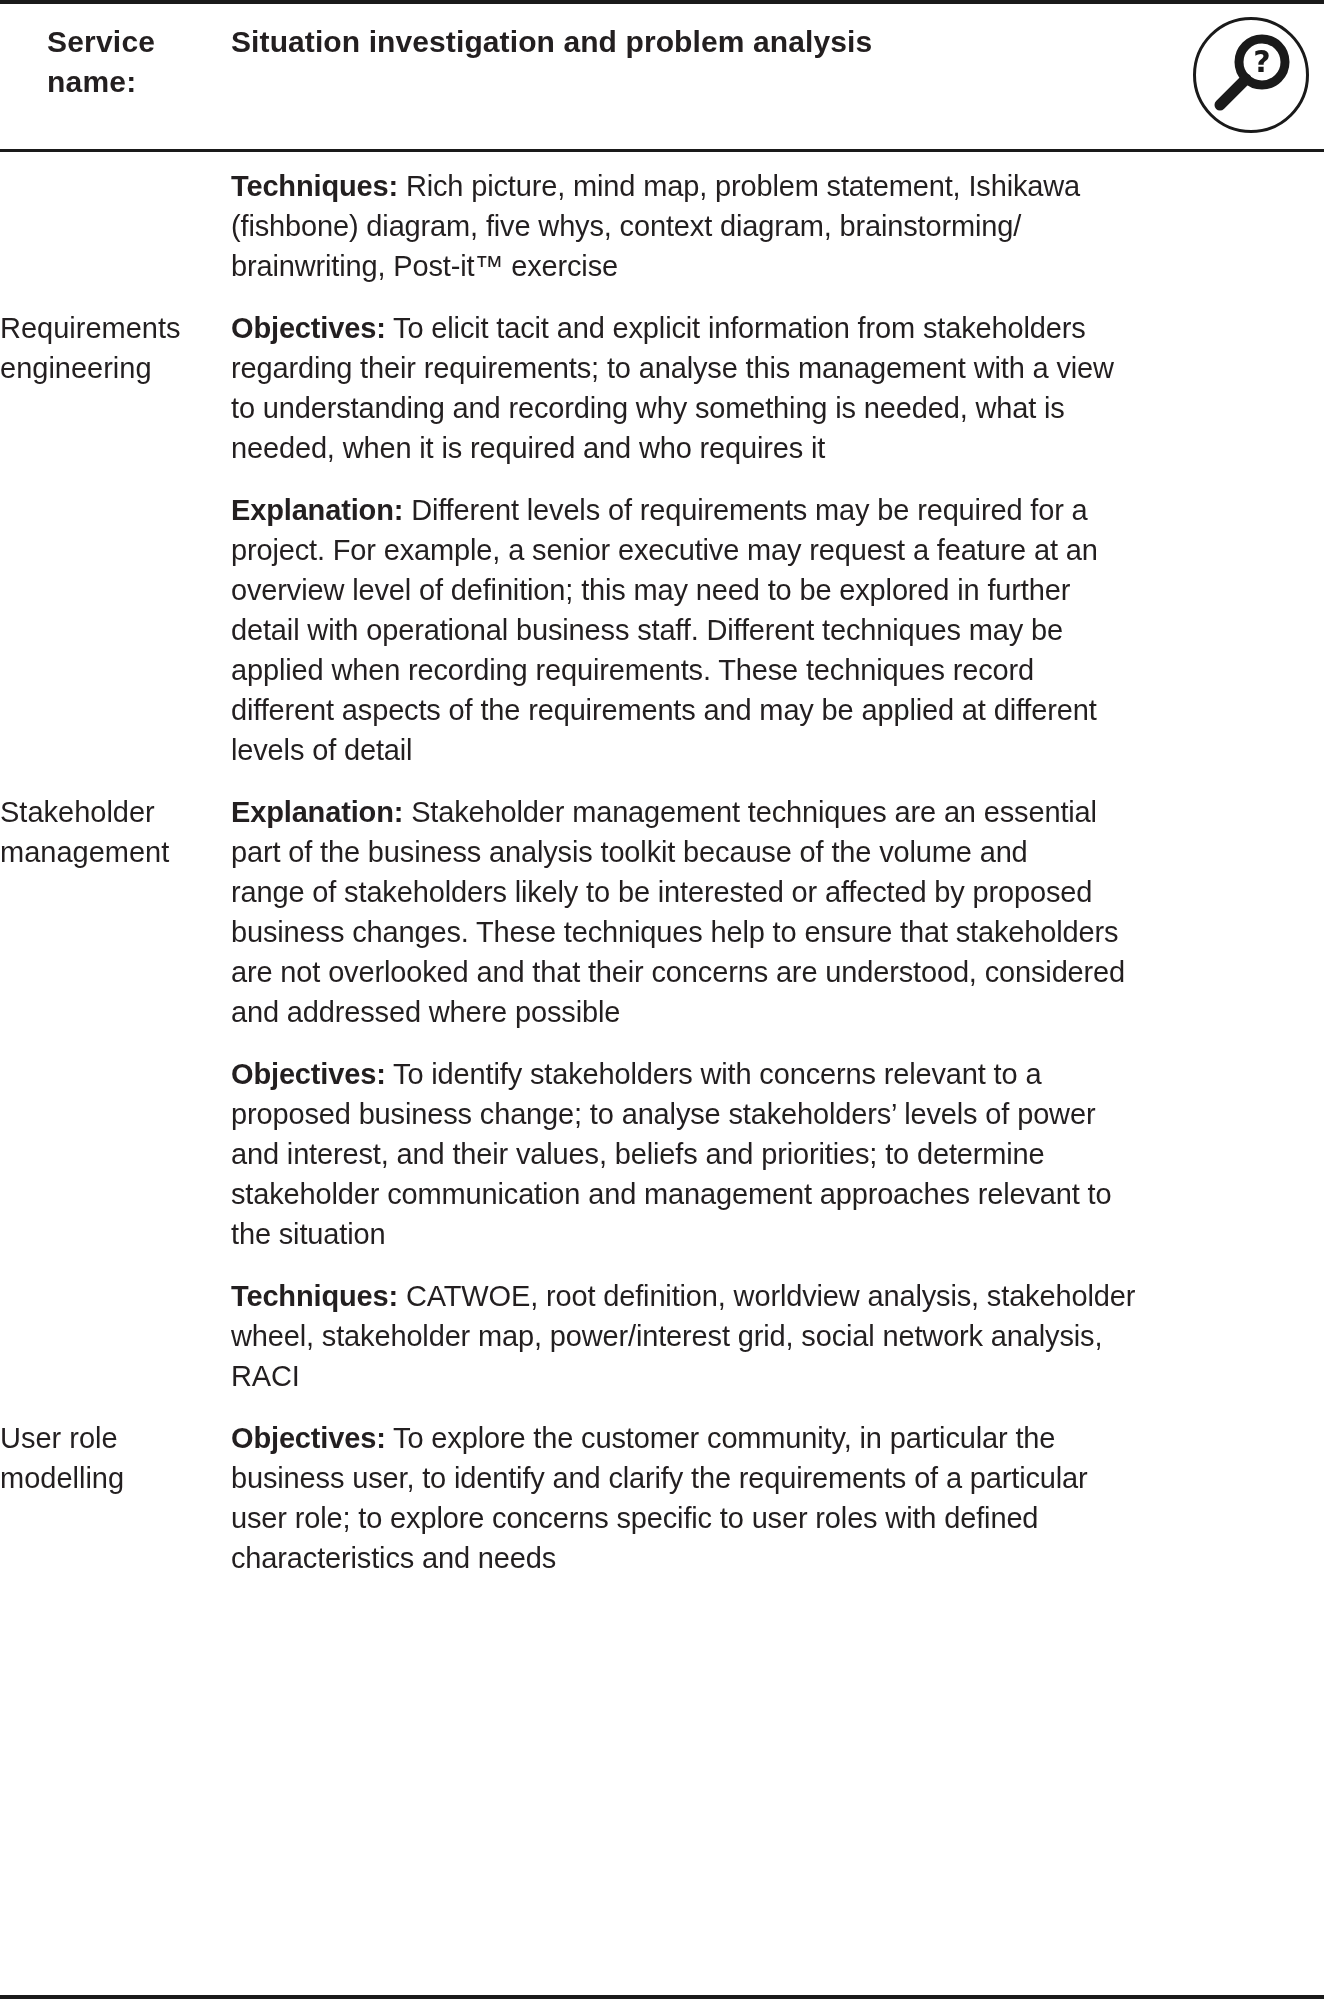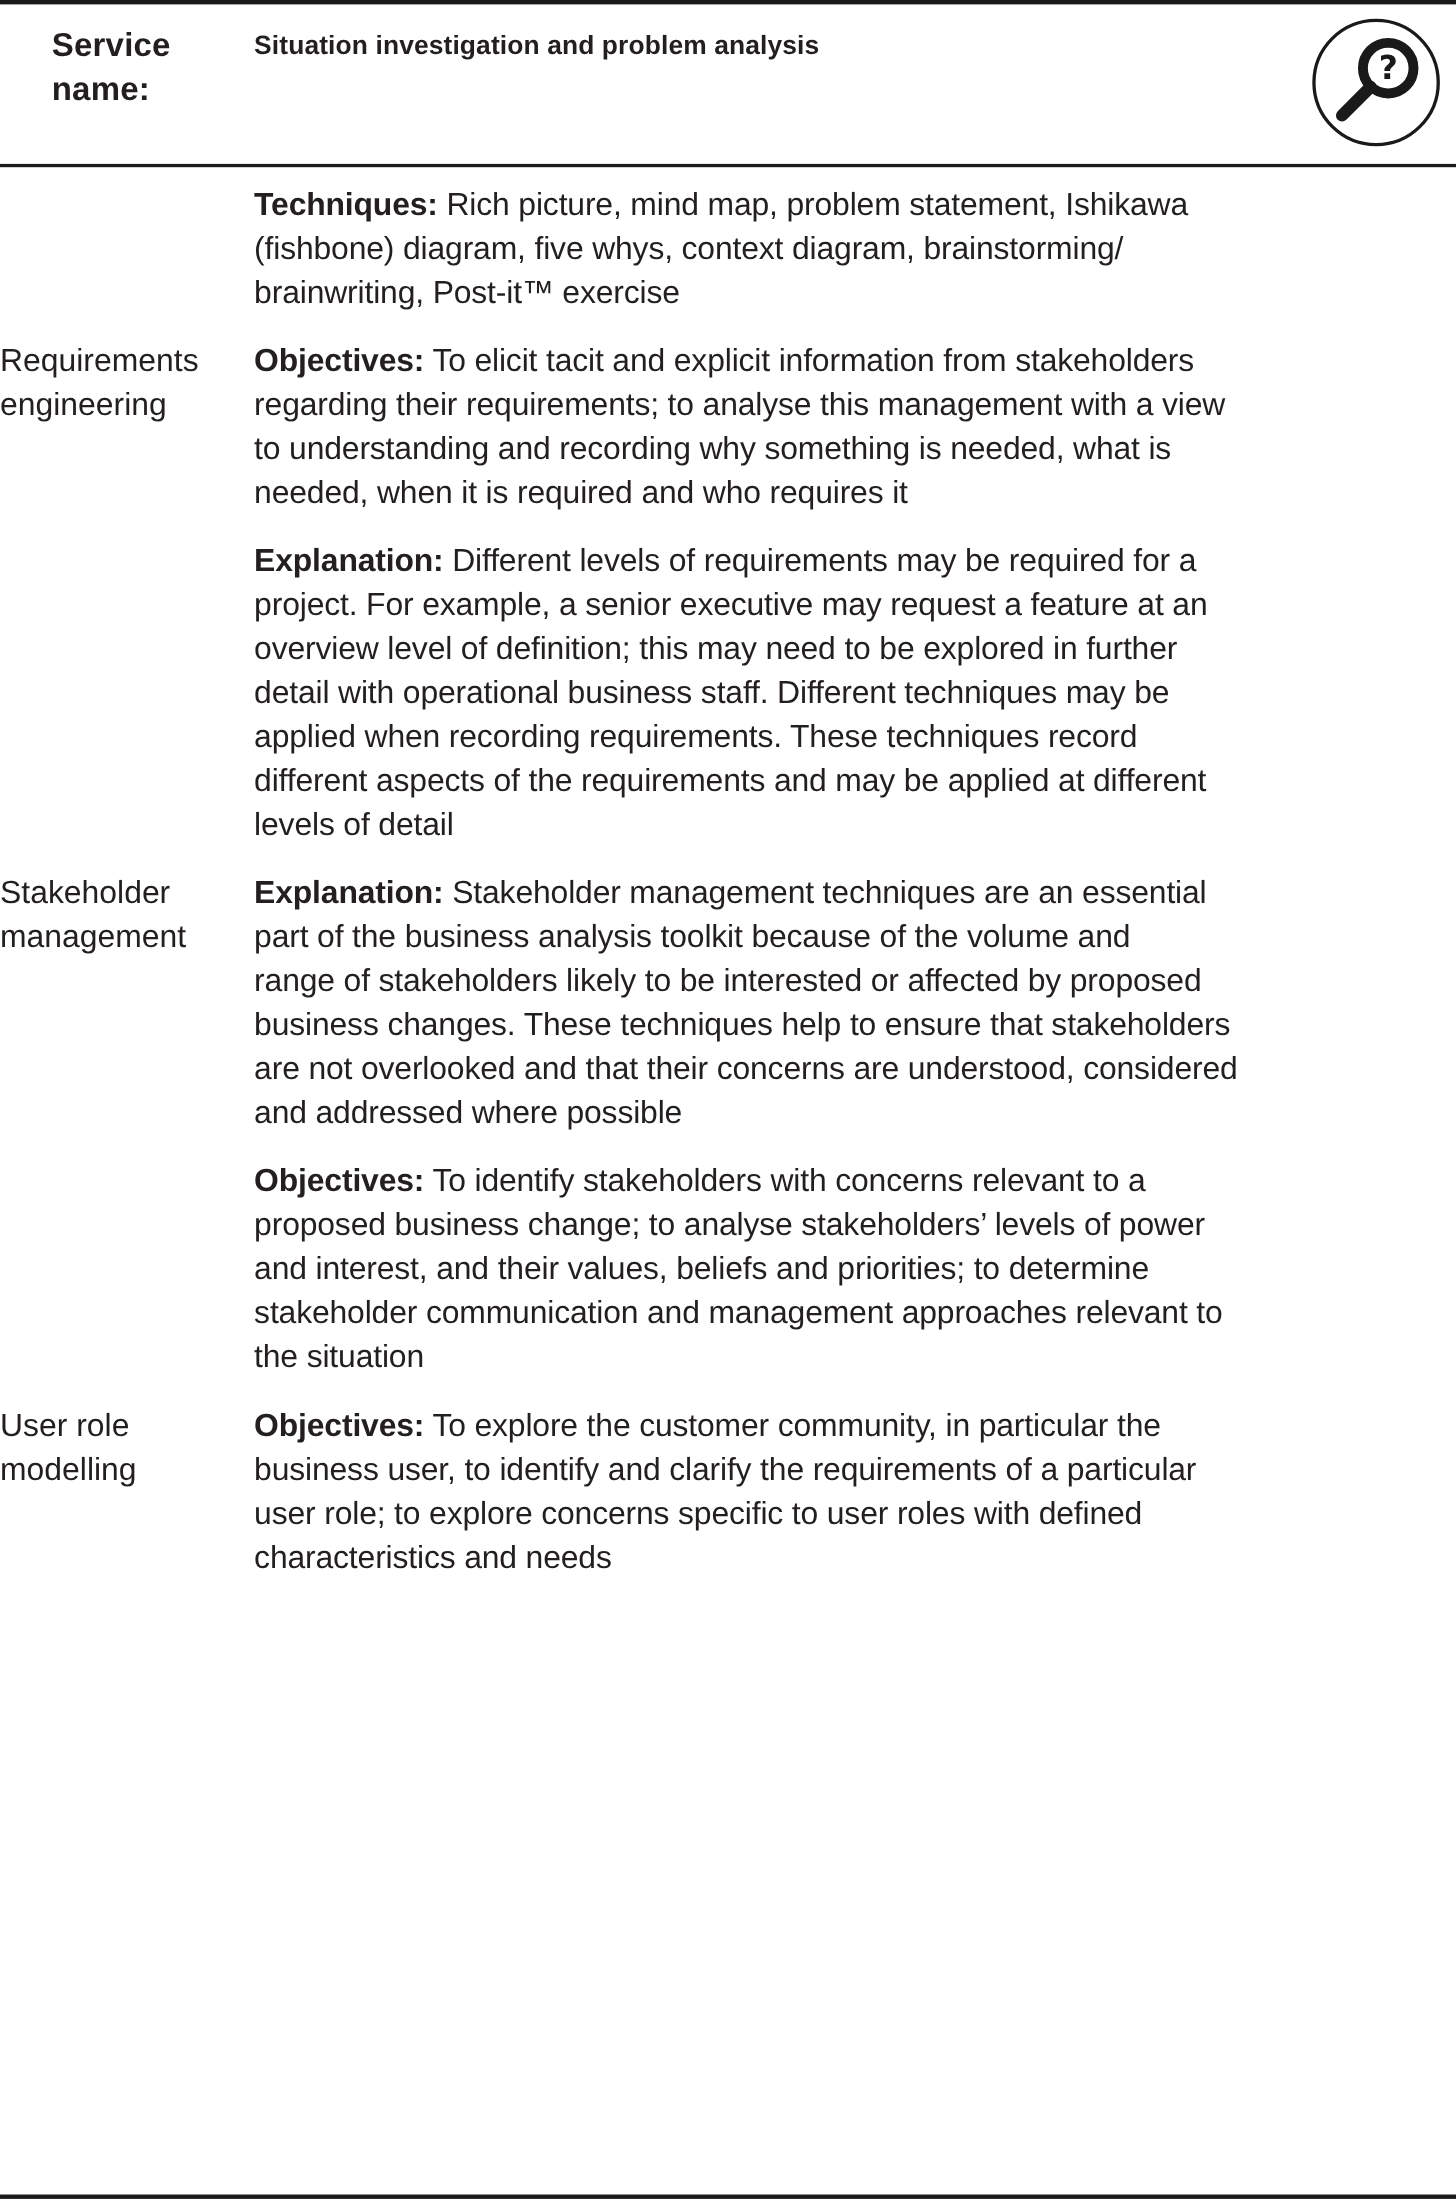--- a/index.html
+++ b/index.html
@@ -34,21 +34,21 @@
       font-size: 30px;
       line-height: 40px;
       letter-spacing: 0.2px;
       margin-left: 47px;
     }
     .header-title {
       position: absolute;
       left: 231px;
       top: 22px;
       font-weight: bold;
-      font-size: 24px;
+      font-size: 30px;
       line-height: 40px;
       letter-spacing: 0.1px;
     }
     .header-icon {
       position: absolute;
       left: 1192px;
       top: 16px;
       width: 118px;
       height: 118px;
     }
@@ -146,20 +146,23 @@
 part of the business analysis toolkit because of the volume and
 range of stakeholders likely to be interested or affected by proposed
 business changes. These techniques help to ensure that stakeholders
 are not overlooked and that their concerns are understood, considered
 and addressed where possible</span></div>
       <div class="para"><span class="kw">Objectives:</span><span> To identify stakeholders with concerns relevant to a
 proposed business change; to analyse stakeholders’ levels of power
 and interest, and their values, beliefs and priorities; to determine
 stakeholder communication and management approaches relevant to
 the situation</span></div>
+      <div class="para"><span class="kw">Techniques:</span><span> CATWOE, root definition, worldview analysis, stakeholder
+wheel, stakeholder map, power/interest grid, social network analysis,
+RACI</span></div>
     </div>
   </div>
 
   <div class="row">
     <div class="row-label">User role
 modelling</div>
     <div class="row-body">
       <div class="para"><span class="kw">Objectives:</span><span> To explore the customer community, in particular the
 business user, to identify and clarify the requirements of a particular
 user role; to explore concerns specific to user roles with defined

